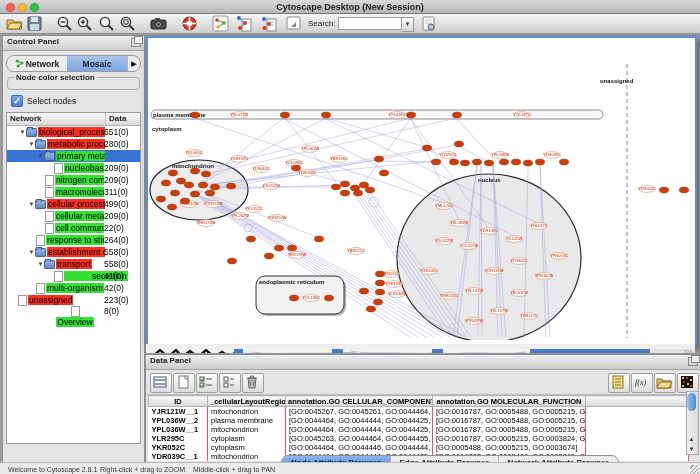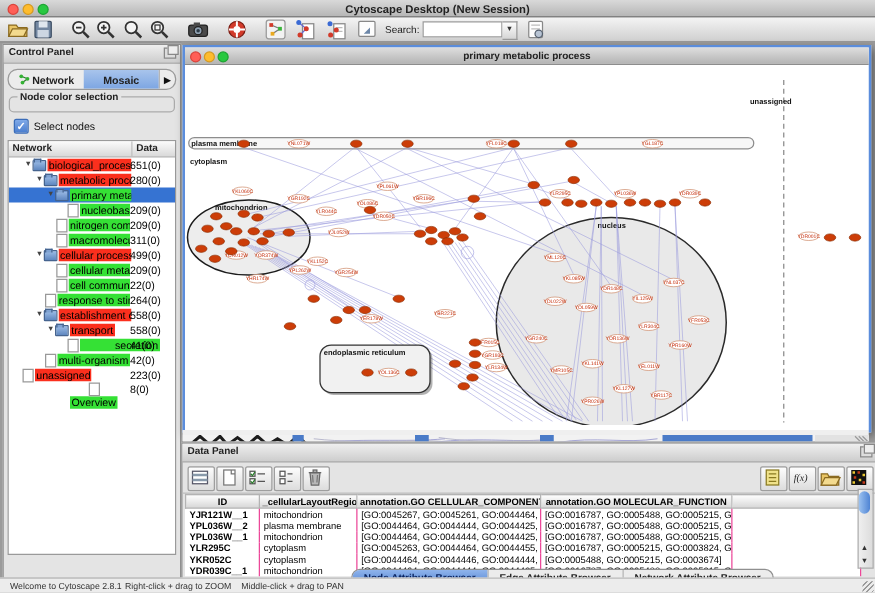--- a/index.html
+++ b/index.html
@@ -331,26 +331,20 @@
           <span class="tr-arrow"></span>
           <span class="tr-ico file"></span>
           <span class="tr-label green" style="max-width: 74px;">Overview</span>
           <span class="tr-count">8(0)</span>
         </div>
       </div>
   </div>
 </div>
 
 <div class="abs net-window">
-  <div class="net-titlebar">
-    <div class="abs tl" style="left:4px;top:3px;background:#ff5f57;border:1px solid #d9443c;"></div>
-    <div class="abs tl" style="left:15px;top:3px;background:#febc2e;border:1px solid #d59a22;"></div>
-    <div class="abs tl" style="left:26px;top:3px;background:#28c840;border:1px solid #1ea433;"></div>
-    <div class="abs net-title">primary metabolic process</div>
-  </div>
   <div class="net-canvas">
     <svg id="net-svg" width="543" height="288" viewBox="0 0 543 288">
         <rect x="3" y="58" width="452" height="9" rx="4.5" fill="#f7f7f7" stroke="#8d8d8d"></rect>
         <text x="5" y="64.5" class="comp-label">plasma membrane</text>
         <text x="4" y="79" class="comp-label">cytoplasm</text>
         <ellipse cx="51" cy="138" rx="49" ry="30" fill="#ededed" stroke="#1c1c1c" stroke-width="1.2"></ellipse>
         <text x="24" y="116" class="comp-label">mitochondrion</text>
         <ellipse cx="341" cy="206" rx="92" ry="84" fill="#e9e9e9" stroke="#2a2a2a" stroke-width="1.2"></ellipse>
         <text x="330" y="130" class="comp-label">nucleus</text>
         <line x1="479" y1="12" x2="479" y2="286" stroke="#8a8a8a" stroke-dasharray="4 3"></line>

